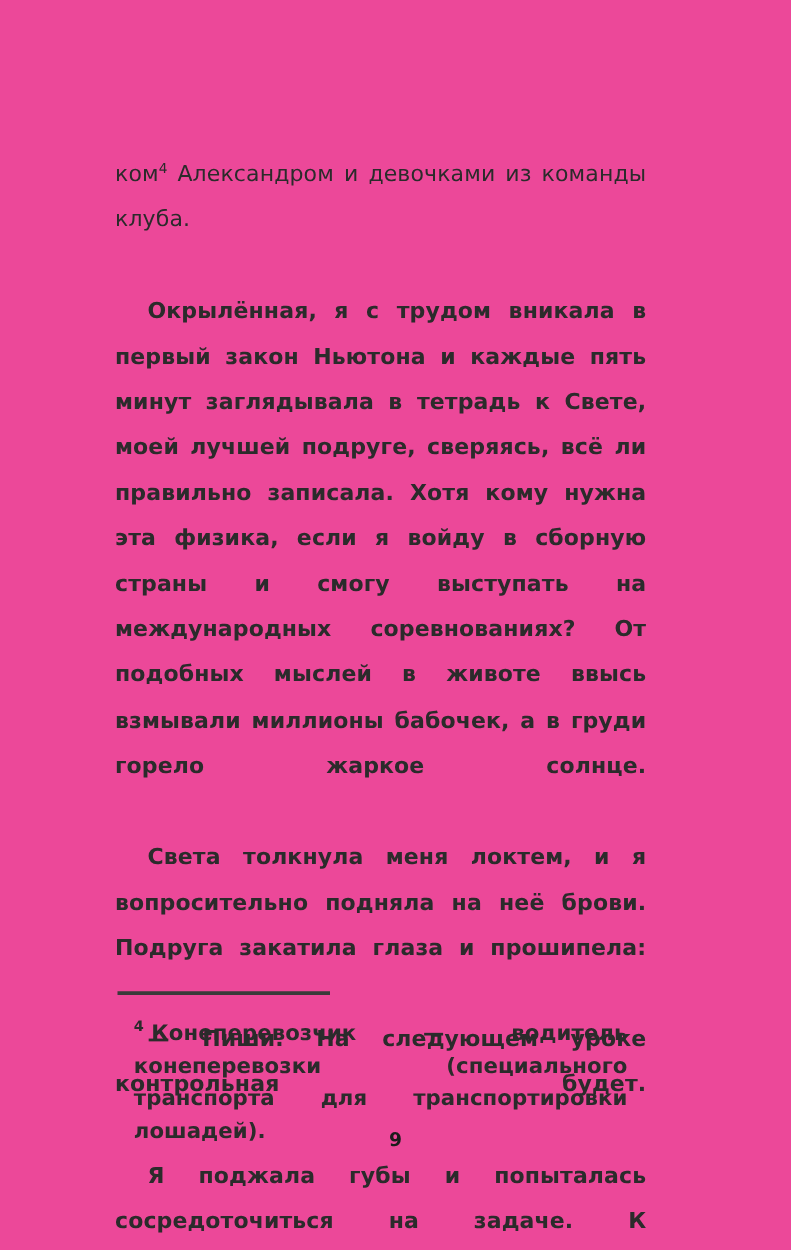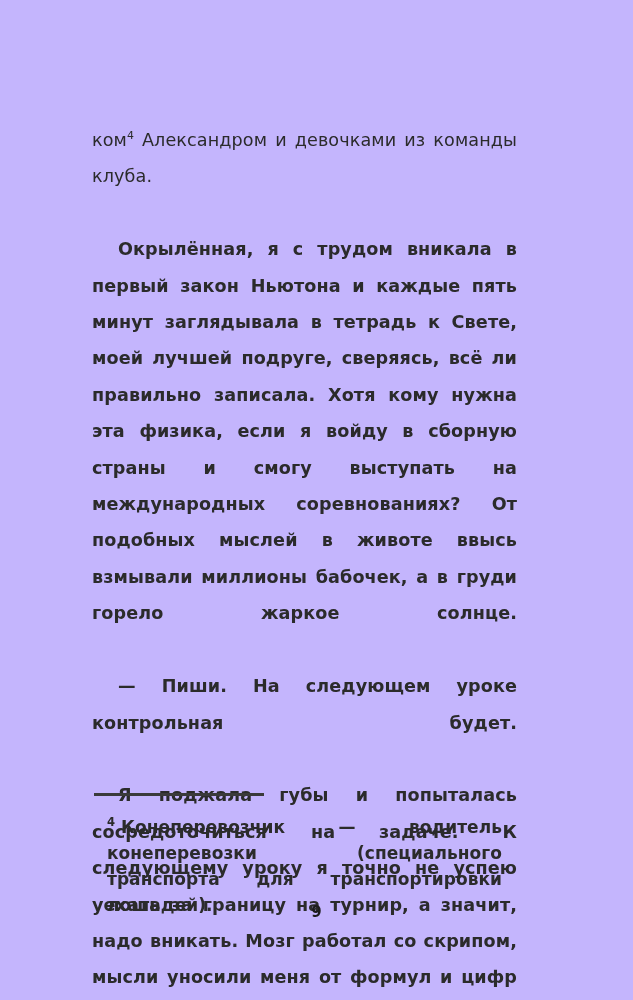--- a/index.html
+++ b/index.html
@@ -6,21 +6,21 @@
   html, body {
     margin: 0;
     padding: 0;
     background: #ffffff;
   }
 
   .page {
     position: relative;
     width: 633px;
     height: 1000px;
-    background: #c4b5fd;
+    background: #ec4899;
     overflow: hidden;
     font-family: "DejaVu Sans", "Liberation Sans", sans-serif;
     color: #2b2b2b;
     box-sizing: border-box;
   }
 
   
   .text-column {
     position: absolute;
     left: 92px;
@@ -116,20 +116,21 @@
 <body>
 
 <div class="page">
 
   <div class="text-column">
 
     <p class="para"><span>ком</span><sup class="footnote-ref">4</sup><span> Александром и девочками из команды клуба.</span></p>
 
     <p class="para indent">Окрылённая, я с трудом вникала в первый закон Ньютона и каждые пять минут заглядывала в тетрадь к Свете, моей лучшей подруге, сверяясь, всё ли правильно записала. Хотя кому нужна эта физика, если я войду в сборную страны и смогу выступать на международных соревнованиях? От подобных мыслей в животе ввысь взмывали миллионы бабочек, а в груди горело жаркое солнце.</p>
 
+    <p class="para indent">Света толкнула меня локтем, и я вопросительно подняла на неё брови. Подруга закатила глаза и прошипела:</p>
 
     <p class="para indent">— Пиши. На следующем уроке контрольная будет.</p>
 
     <p class="para indent">Я поджала губы и попыталась сосредоточиться на задаче. К следующему уроку я точно не успею уехать за границу на турнир, а значит, надо вникать. Мозг работал со скрипом, мысли уносили меня от формул и цифр на конюшню, и всё же я осилила теорию и две задачи.</p>
 
   </div>
 
   <div class="footnote-area">
     <div class="footnote-rule"></div>
     <p class="footnote-text"><sup class="footnote-marker">4</sup><span>Конеперевозчик — водитель конеперевозки (специального транспорта для транспортировки лошадей).</span></p>

